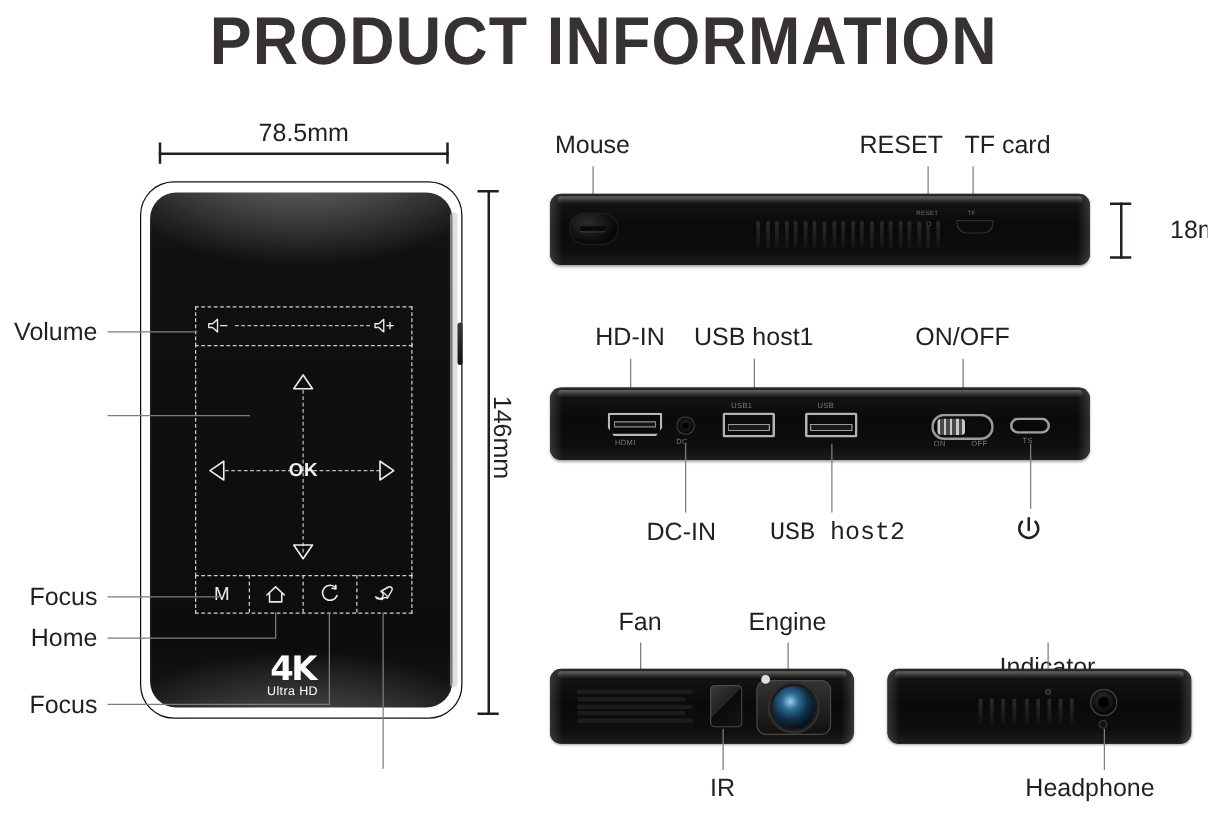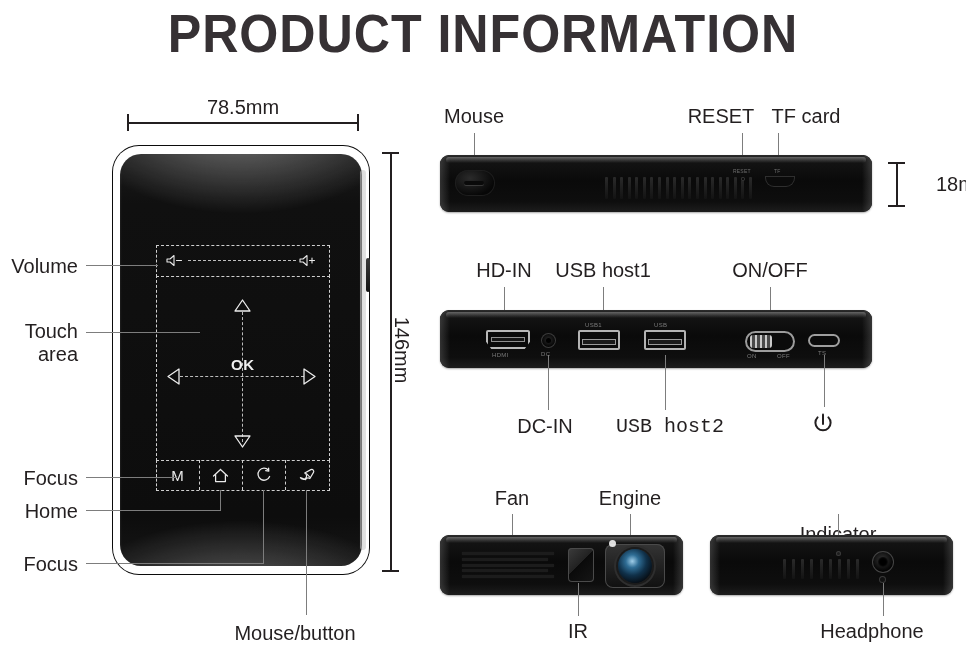--- a/index.html
+++ b/index.html
@@ -210,21 +210,21 @@
   <div style="position:absolute;left:167px;top:368px;">
     <svg width="13" height="17" viewBox="0 0 13 17">
       <path d="M1 8.5 L12 1 V16 Z" fill="none" stroke="#ededed" stroke-width="1.3" stroke-linejoin="round"></path>
     </svg>
   </div>
   <div style="position:absolute;left:303px;top:368px;">
     <svg width="13" height="17" viewBox="0 0 13 17">
       <path d="M12 8.5 L1 1 V16 Z" fill="none" stroke="#ededed" stroke-width="1.3" stroke-linejoin="round"></path>
     </svg>
   </div>
-  <div class="ok" style="left:231px;top:356px;">OK</div>
+  <div class="ok" style="left:231px;top:368px;">OK</div>
 
   <div class="btnrow">
     <div class="btncell">
       <span>M</span>
     </div>
     <div class="btncell">
       <svg width="17" height="15" viewBox="0 0 17 15">
         <path d="M8.5 1.5 L15.5 8 M8.5 1.5 L1.5 8 M3.6 6.4 V13.5 H13.4 V6.4" fill="none" stroke="#eaeaea" stroke-width="1.25" stroke-linejoin="round" stroke-linecap="round"></path>
       </svg>
     </div>
@@ -235,42 +235,41 @@
       </svg>
     </div>
     <div class="btncell">
       <svg width="19" height="16" viewBox="0 0 19 16">
         <path d="M3.4 10.6 a3.3 3.3 0 1 0 4.3 -4.6 l6.2 -3.4 a2 2 0 0 1 2.6 2.8 l-3.6 6.1 a3.3 3.3 0 0 0 -4.4 1.1 z" fill="none" stroke="#eaeaea" stroke-width="1.2" stroke-linejoin="round"></path>
         <path d="M9.2 6.4 l3.9 3.9" fill="none" stroke="#eaeaea" stroke-width="1.1"></path>
       </svg>
     </div>
   </div>
 
+  <div class="logo4k">
+    <div class="big">4K</div>
+    <div class="sub">Ultra HD</div>
+  </div>
 
   <div class="lbl r" style="left:78px;top:255px;">Volume</div>
   <div class="ln lnh" style="left:86px;top:265px;width:72px;"></div>
 
-  <div class="lbl2" style="left:0px;top:320px;width:78px;">
-    <div>Touch</div>
-    <div>area</div>
-  </div>
   <div class="ln lnh" style="left:86px;top:332px;width:114px;"></div>
 
   <div class="lbl r" style="left:78px;top:467px;">Focus</div>
   <div class="ln lnh" style="left:86px;top:477px;width:91px;"></div>
 
   <div class="lbl r" style="left:78px;top:500px;">Home</div>
   <div class="ln lnh" style="left:86px;top:510px;width:134px;"></div>
   <div class="ln lnv" style="left:220px;top:490px;height:21px;"></div>
 
   <div class="lbl r" style="left:78px;top:553px;">Focus</div>
   <div class="ln lnh" style="left:86px;top:563px;width:177px;"></div>
   <div class="ln lnv" style="left:263px;top:490px;height:74px;"></div>
 
-  <div class="lbl c" style="left:295px;top:622px;">Mouse/button</div>
   <div class="ln lnv" style="left:306px;top:490px;height:125px;"></div>
 
   <div class="lbl c" style="left:474px;top:105px;">Mouse</div>
   <div class="ln lnv" style="left:474px;top:133px;height:36px;"></div>
 
   <div class="lbl c" style="left:721px;top:105px;">RESET</div>
   <div class="ln lnv" style="left:742px;top:133px;height:35px;"></div>
 
   <div class="lbl c" style="left:806px;top:105px;">TF card</div>
   <div class="ln lnv" style="left:778px;top:133px;height:35px;"></div>

